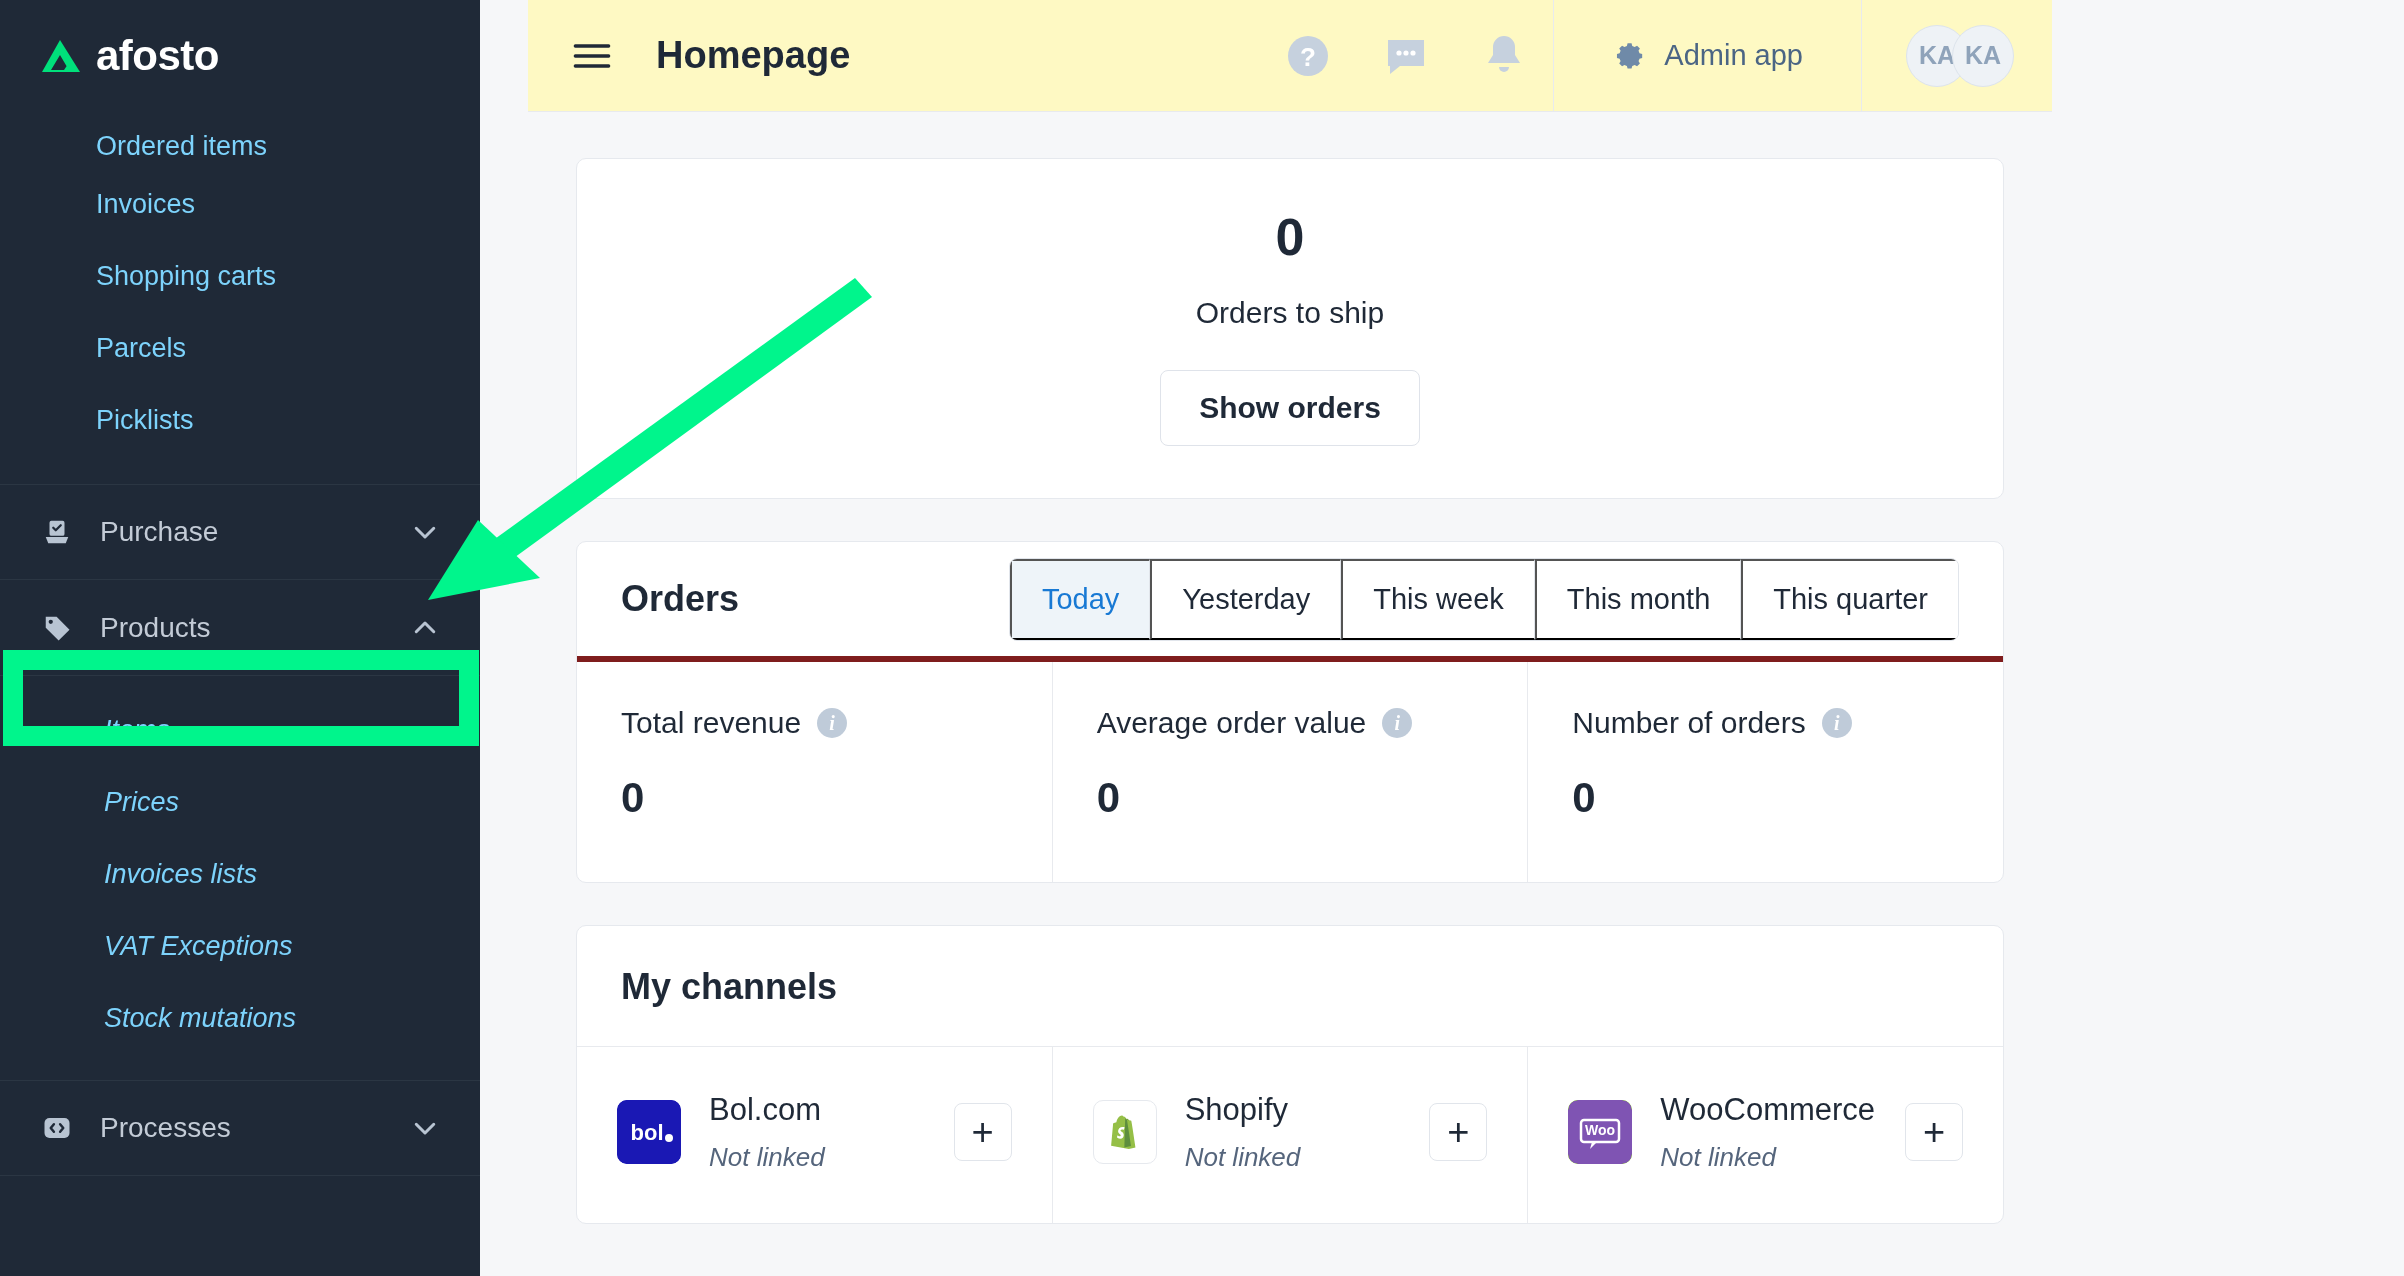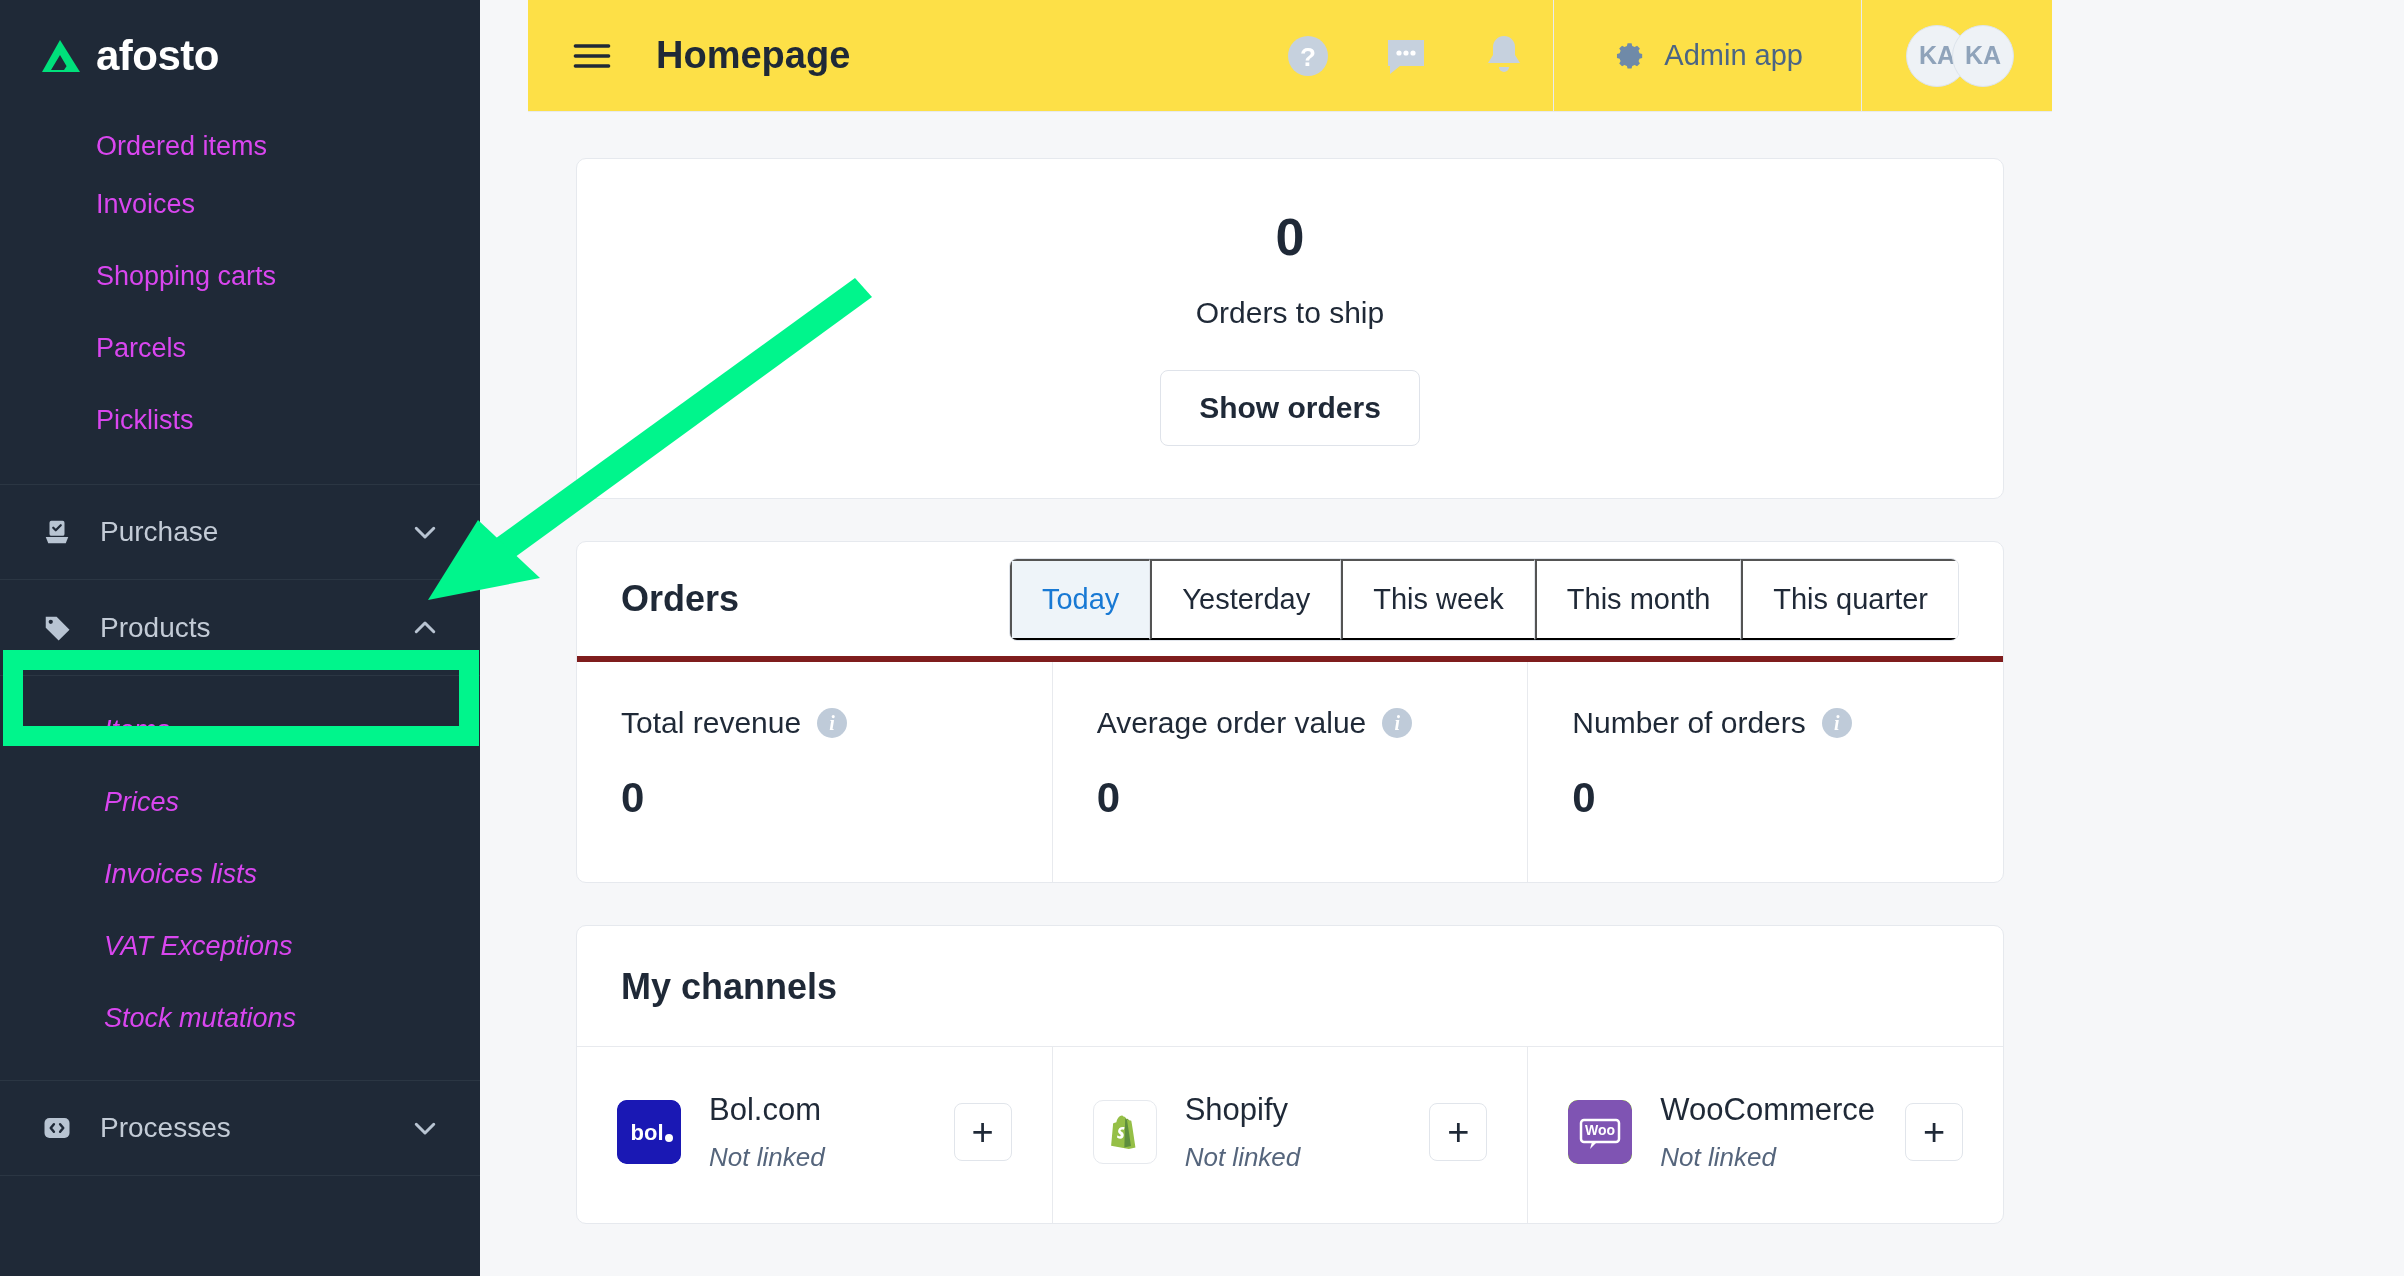--- a/index.html
+++ b/index.html
@@ -30,21 +30,21 @@
     color: #ffffff;
     font-size: 42px;
     font-weight: 700;
     letter-spacing: -0.5px;
   }
   .nav-scroll { position: relative; }
   .nav-sub {
     height: 72px;
     display: flex; align-items: center;
     padding-left: 96px;
-    color: #d946ef;
+    color: #7dd3fc;
     font-size: 27px;
     cursor: pointer;
   }
   .nav-sub.first-cut { height: 56px; align-items: flex-end; padding-bottom: 6px;}
   .nav-group {
     height: 96px;
     display: flex; align-items: center;
     padding: 0 40px 0 40px;
     border-top: 1px solid #2b3643;
     border-bottom: 1px solid #2b3643;
@@ -61,21 +61,21 @@
   }
   .nav-group .glabel { flex: 1 1 auto; }
   .nav-group .chev { width: 30px; height: 30px; flex: 0 0 30px; }
   .nav-spacer { height: 28px; }
   .sub-block { padding: 18px 0 26px 8px; font-style: italic; }
 
   
   .main { flex: 1 1 auto; height: 1276px; background: #f6f7f9; position: relative; overflow: hidden; }
   .topbar {
     height: 112px;
-    background: #fde047;
+    background: #fef9c3;
     display: flex; align-items: center;
     border-bottom: 1px solid #e8eaee;
   }
   .hamburger { width: 40px; height: 30px; margin-left: 44px; cursor: pointer; }
   .page-title {
     margin-left: 44px;
     font-size: 38px; font-weight: 700; color: #1f2937;
   }
   .topbar-spacer { flex: 1 1 auto; }
   .tb-icon {

